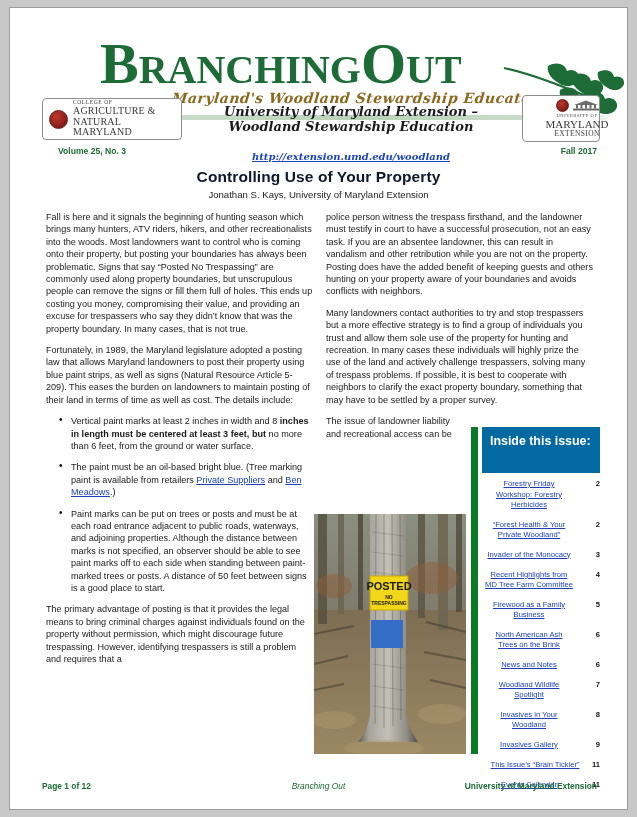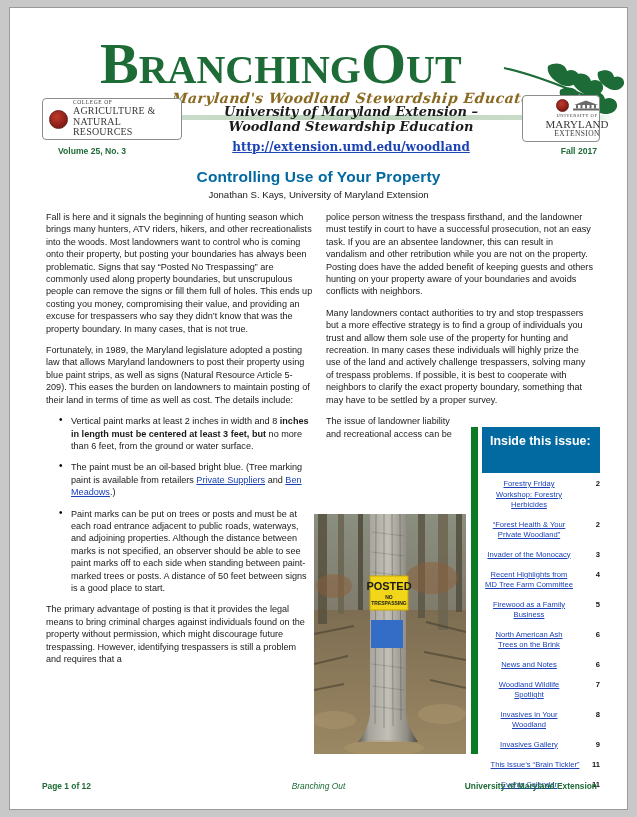--- a/index.html
+++ b/index.html
@@ -76,34 +76,34 @@
   .logo-right-text .r2{font-size:11px;letter-spacing:0px;}
   .logo-right-text .r3{font-size:7.5px;letter-spacing:.4px;}
   .centerhead{
     position:absolute;left:176px;top:12px;width:330px;text-align:center;
   }
   .centerhead .ch1{
     font-family:"DejaVu Serif", serif;font-style:italic;font-weight:bold;
     font-size:13px;color:#1a1a1a;
   }
   .centerhead .ch2{
-    margin-top:6px;font-size:12px;color:#1a43b5;text-decoration:underline;
-    font-family:"DejaVu Serif", serif;font-weight:bold;
+    margin-top:17px;font-size:10px;color:#1a43b5;text-decoration:underline;
+    font-family:"DejaVu Serif", serif;font-style:italic;font-weight:bold;
   }
   
   .volline{
     position:relative;height:18px;margin:2px 0 0 16px;
     border-bottom:0;
   }
   .volline .vl-left{position:absolute;left:32px;top:0;font-size:8.6px;font-weight:bold;color:#1d6b36;}
   .volline .vl-right{position:absolute;right:30px;top:0;font-size:8.6px;font-weight:bold;color:#1d6b36;}
   
   .arthead{text-align:center;margin-top:4px;}
   .arthead h1{
-    margin:0;font-size:15.5px;color:#0369a1;font-weight:bold;letter-spacing:.1px;
+    margin:0;font-size:15.5px;color:#0f172a;font-weight:bold;letter-spacing:.1px;
   }
   .arthead .byline{margin-top:3px;font-size:9.6px;color:#222;}
   
   .cols{position:relative;margin-top:11px;height:560px;}
   .col{
     position:absolute;top:0;width:267px;
     font-size:9.1px;line-height:12.4px;color:#1a1a1a;
     text-align:left;
   }
   .col.left{left:36px;}
@@ -182,21 +182,21 @@
 
     <div class="mast-rule"></div>
   </div>
 
   <div class="logostrip">
     <div class="logo-box logo-left">
       <div class="seal"></div>
       <div class="logo-left-text">
         <div class="l1">COLLEGE OF</div>
         <div class="l2">AGRICULTURE &amp;</div>
-        <div class="l3">NATURAL RESOURCES</div>
+        <div class="l3">NATURAL MARYLAND</div>
       </div>
     </div>
 
     <div class="centerhead">
       <div class="ch1">University of Maryland Extension – Woodland Stewardship Education</div>
       <div class="ch2">http://extension.umd.edu/woodland</div>
     </div>
 
     <div class="logo-box logo-right">
       <div class="logo-right-row">

